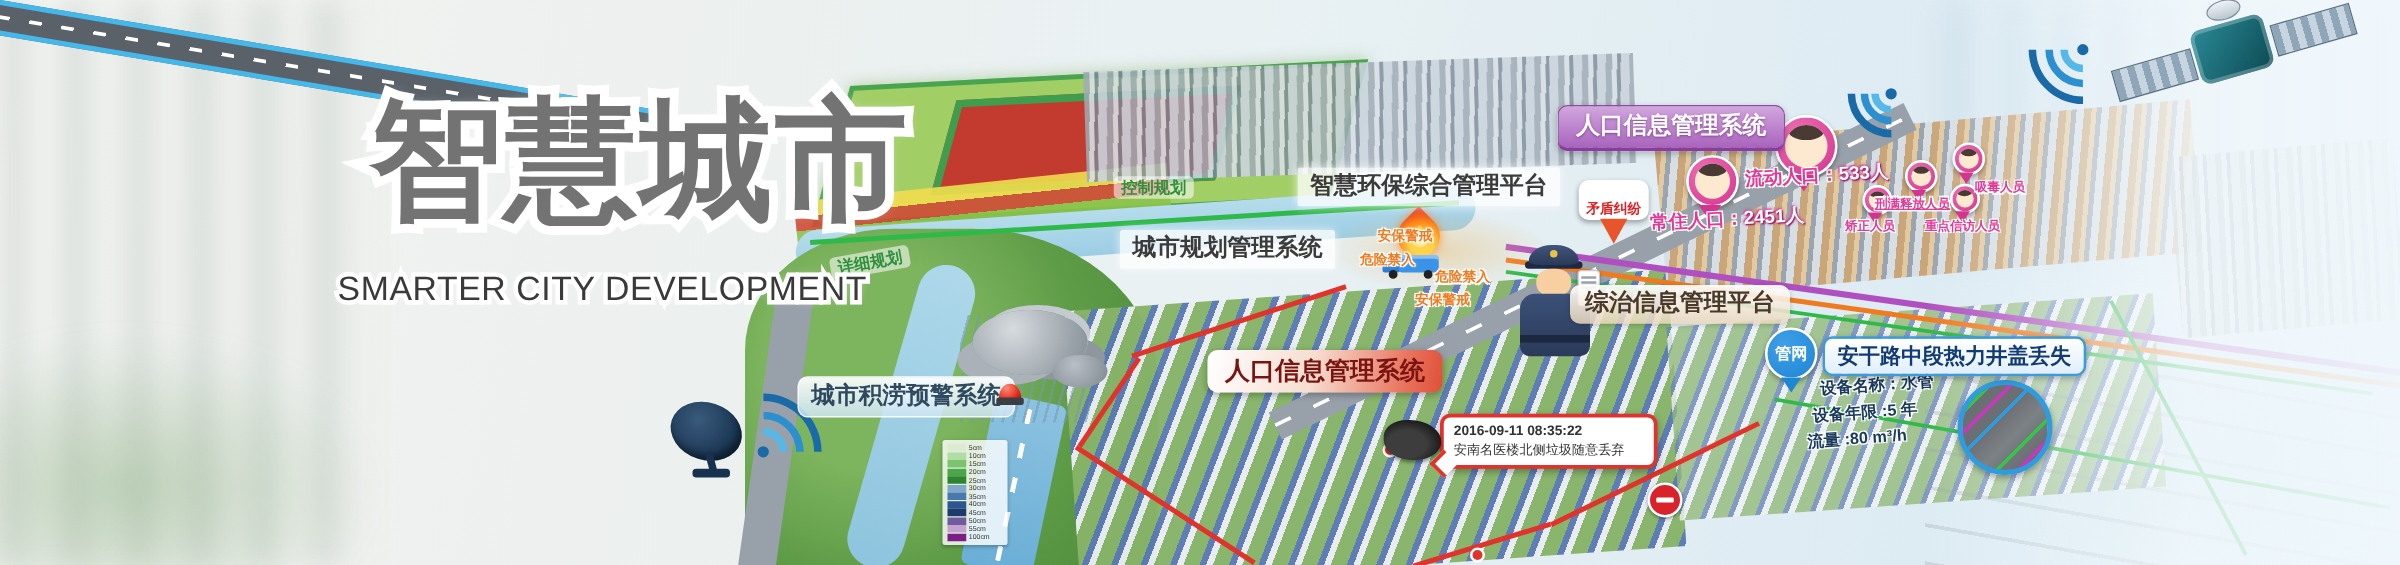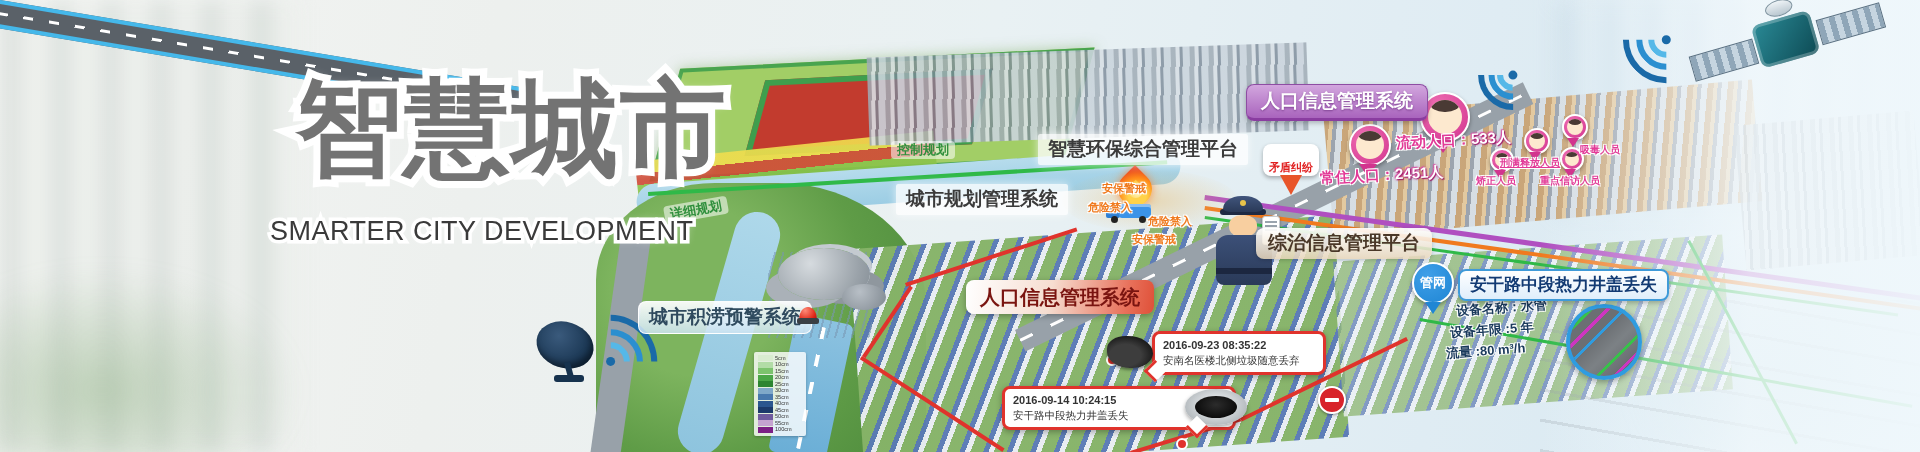--- a/index.html
+++ b/index.html
@@ -496,34 +496,26 @@
   </div>
   <div class="pipe-photo z6" style="left:1566px;top:304px;">
       <i></i>
     </div>
   <div class="pipe-info z10" style="left:1456px;top:299px;">设备名称：水管</div>
   <div class="pipe-info z10" style="left:1450px;top:321px;">设备年限 :5 年</div>
   <div class="pipe-info z10" style="left:1446px;top:342px;">流量 :80 m³/h</div>
 
   <div class="callout z11" style="left:1152px;top:331px;width:152px;">
     <div class="garbage" style="left:-48px;top:2px;"></div>
-    <div class="tm">2016-09-23 08:35:22</div>
+    <div class="tm">2016-09-11 08:35:22</div>
     <div class="ds">安南名医楼北侧垃圾随意丢弃</div>
     <div class="tail-sq" style="left:-8px;bottom:-7px;border-left:3px solid #e0332c;border-bottom:3px solid #e0332c;"></div>
   </div>
   <div class="rdot z10" style="left:1106px;top:354px;"></div>
 
-  <div class="callout z11" style="left:1002px;top:386px;width:164px;padding-right:56px;">
-    <div class="manhole" style="right:-14px;top:0px;">
-        <i></i>
-      </div>
-    <div class="tm">2016-09-14 10:24:15</div>
-    <div class="ds">安干路中段热力井盖丢失</div>
-    <div class="tail-sq" style="right:28px;bottom:-8px;border-right:3px solid #e0332c;border-bottom:3px solid #e0332c;"></div>
-  </div>
   <div class="rdot z10" style="left:1176px;top:438px;"></div>
   <div class="noentry z10">
       <i></i>
     </div>
 
   <div class="lbl lbl-green z10" style="left:891px;top:141px;">控制规划</div>
   <div class="lbl lbl-green z10" style="left:664px;top:201px;transform:rotate(-10deg);">详细规划</div>
 
   <div class="lbl lbl-white z10" style="left:1038px;top:134px;">智慧环保综合管理平台</div>
   <div class="lbl lbl-white z10" style="left:896px;top:184px;">城市规划管理系统</div>

